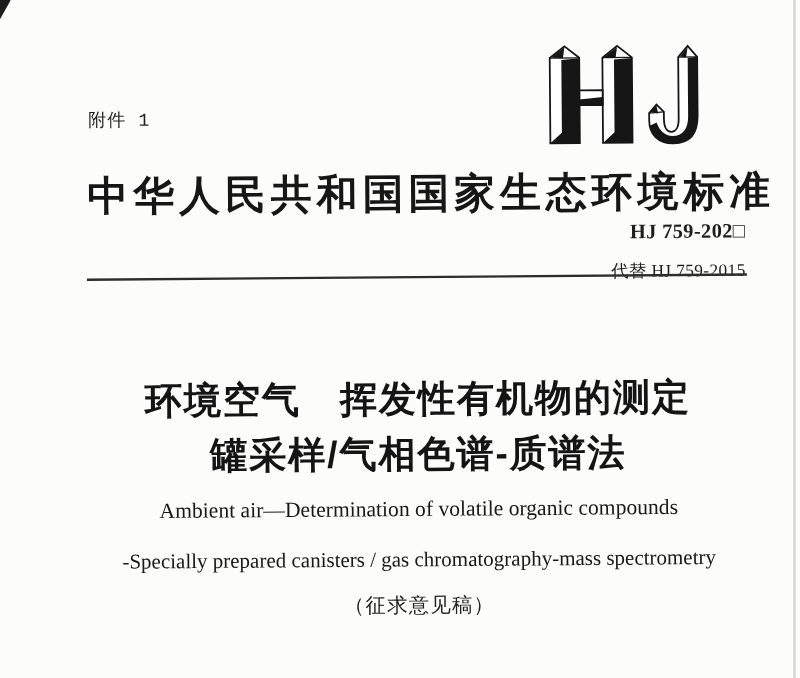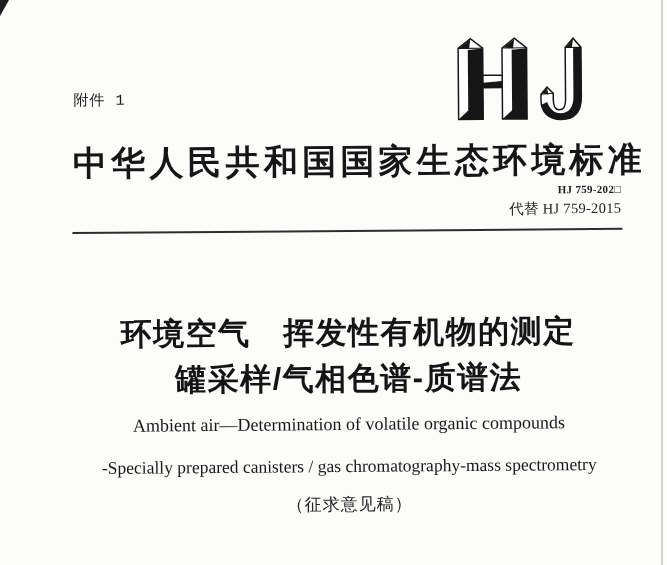--- a/index.html
+++ b/index.html
@@ -42,27 +42,27 @@
     font-size: 34px; font-weight: 600;
     letter-spacing: 4.2px; white-space: nowrap;
     color: #161616;
   }
   .std-block {
     position: absolute; right: 45px; top: 185px;
     text-align: right;
   }
   .std-code {
     font-family: "Liberation Serif", serif;
-    font-weight: bold; font-size: 11px; letter-spacing: 0.3px;
+    font-weight: bold; font-size: 17px; letter-spacing: 0.3px;
     line-height: 1.15;
   }
   .std-replaces {
     font-family: "Liberation Serif", serif;
     font-size: 14.5px; letter-spacing: 0.3px;
-    margin-top: 3px;
+    margin-top: 13px;
   }
   .rule {
     position: absolute; left: 73px; top: 230px;
     width: 550px; height: 2px;
     background: var(--rule);
   }
   .center-line {
     position: absolute; left: 30px; width: 636px;
     text-align: center; white-space: nowrap;
   }

